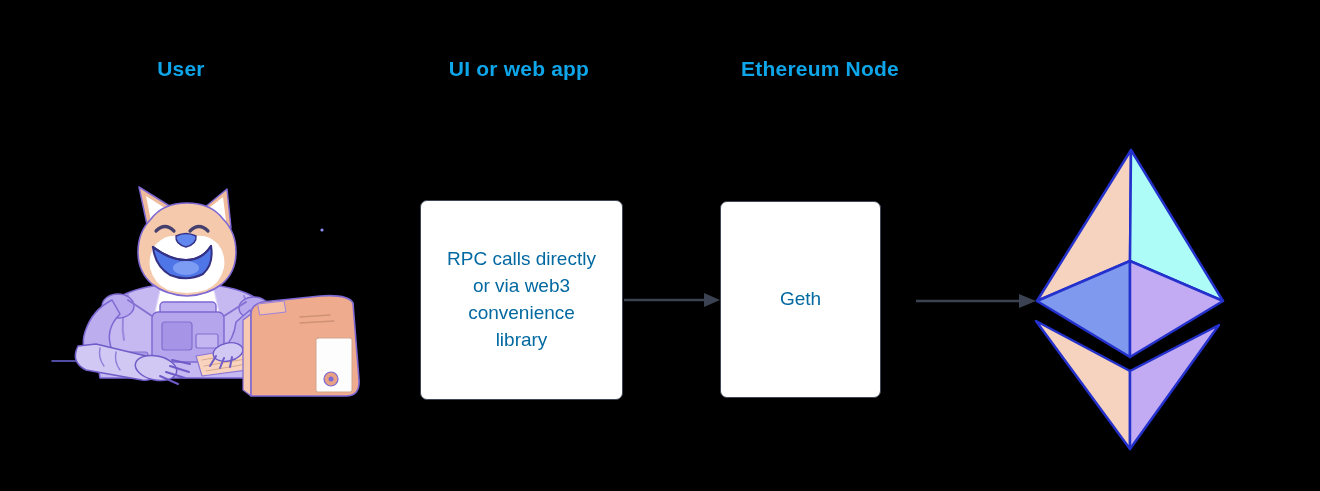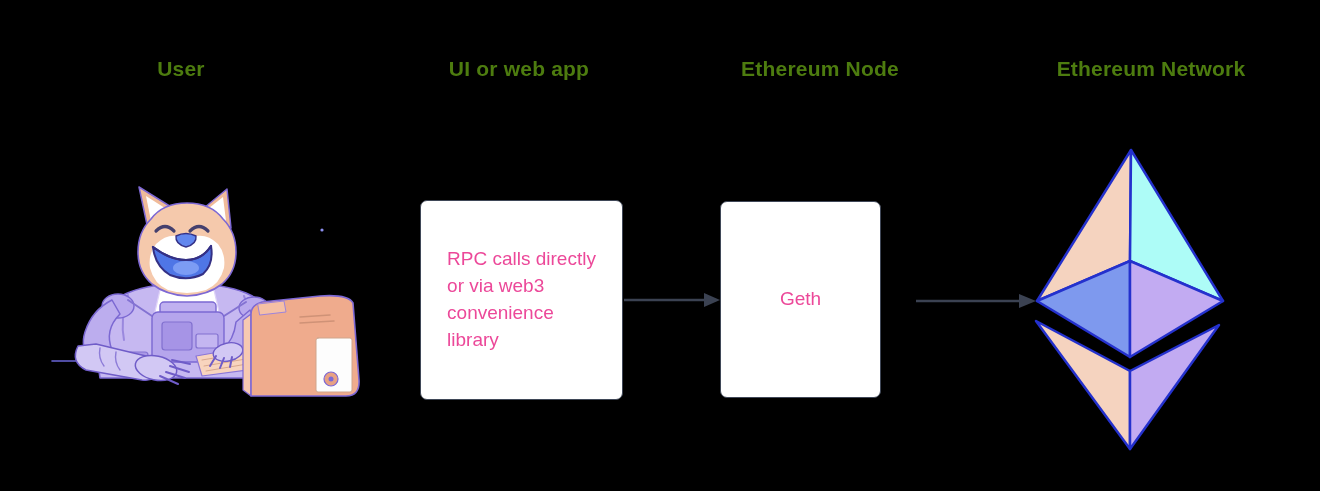--- a/index.html
+++ b/index.html
@@ -4,46 +4,45 @@
 <style>
   html,body{margin:0;padding:0;}
   body{
     width:1320px;height:491px;position:relative;overflow:hidden;
     background:#000000;
     font-family:"Liberation Sans", sans-serif;
   }
   .stage{position:absolute;inset:0;width:1320px;height:491px;}
   .col-label{
     position:absolute;top:57px;transform:translateX(-50%);
-    font-size:21px;font-weight:bold;color:#4d7c0f;
+    font-size:21px;font-weight:bold;color:#0ea5e9;
     white-space:nowrap;letter-spacing:.2px;line-height:24px;
   }
   .flow-box{
     position:absolute;background:#ffffff;border:1px solid #3f4757;
     border-radius:7px;display:flex;align-items:center;justify-content:center;
     box-sizing:border-box;
   }
   .flow-box .box-text{
-    font-size:19px;color:#ec4899;line-height:1.42;
+    font-size:19px;color:#0369a1;text-align:center;line-height:1.42;
     white-space:pre-line;max-width:185px;
   }
   #box-ui{left:420px;top:200px;width:203px;height:200px;}
   #box-node{left:720px;top:201px;width:161px;height:197px;}
   svg{display:block;}
   .art-layer{position:absolute;left:0;top:0;pointer-events:none;}
 </style>
 </head>
 <body>
 
 <div class="stage">
 
   <div class="col-label" style="left:181px;">User</div>
   <div class="col-label" style="left:519px;">UI or web app</div>
   <div class="col-label" style="left:820px;">Ethereum Node</div>
-  <div class="col-label" style="left:1151px;">Ethereum Network</div>
 
   <div class="flow-box" id="box-ui">
     <div class="box-text">RPC calls directly
 or via web3
 convenience
 library</div>
   </div>
   <div class="flow-box" id="box-node">
     <div class="box-text">Geth</div>
   </div>

